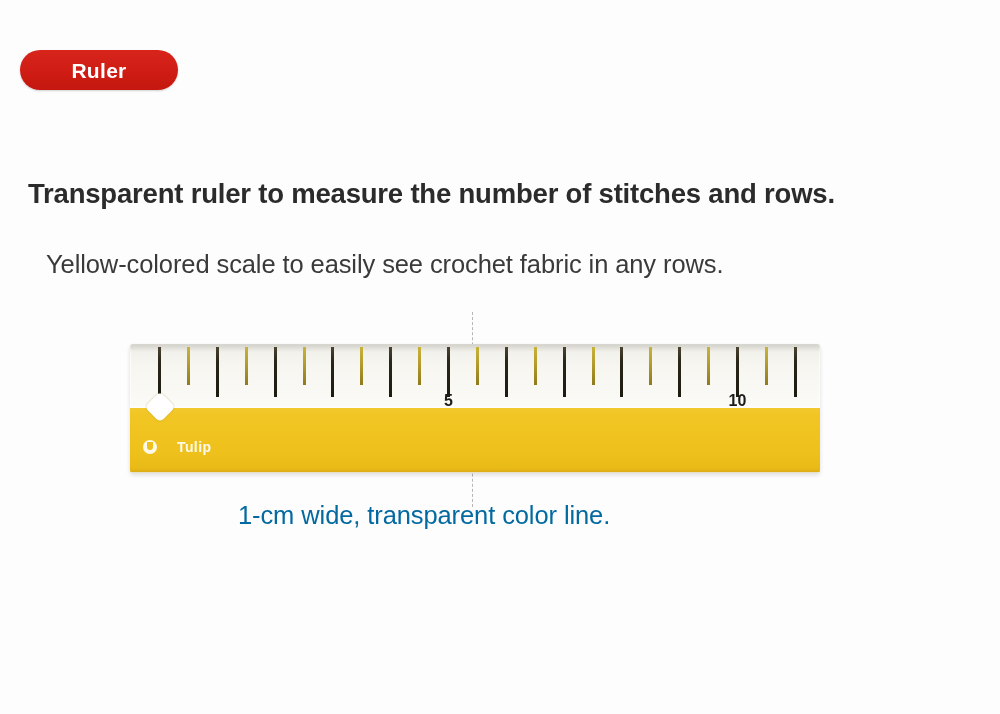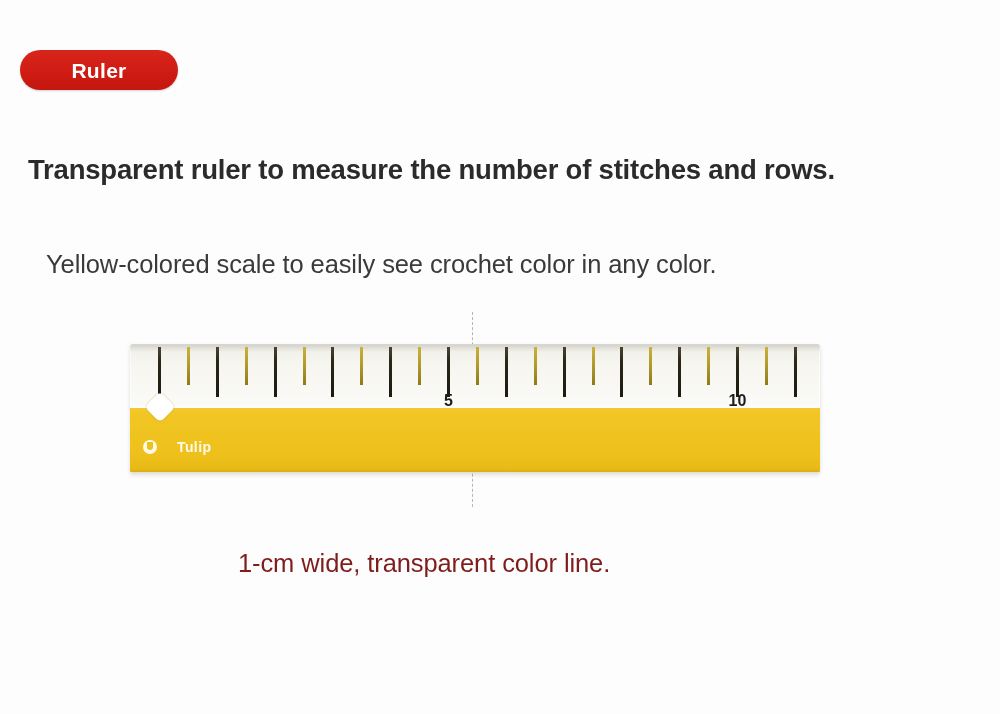--- a/index.html
+++ b/index.html
@@ -37,21 +37,21 @@
     font-size: 21px;
     font-weight: 600;
     letter-spacing: 0.3px;
     line-height: 1;
   }
 
   
   .heading {
     position: absolute;
     left: 28px;
-    top: 154px;
+    top: 178px;
     width: 960px;
     font-size: 27.5px;
     font-weight: bold;
     color: #2b2b2b;
     letter-spacing: -0.2px;
     white-space: nowrap;
   }
   .subheading {
     position: absolute;
     left: 46px;
@@ -59,24 +59,24 @@
     width: 940px;
     font-size: 25.5px;
     font-weight: normal;
     color: #3a3a3a;
     letter-spacing: -0.1px;
     white-space: nowrap;
   }
   .caption {
     position: absolute;
     left: 238px;
-    top: 549px;
+    top: 501px;
     font-size: 25.5px;
     font-weight: normal;
-    color: #7f1d1d;
+    color: #0369a1;
     letter-spacing: -0.1px;
     white-space: nowrap;
   }
 
   
   .guide-line {
     position: absolute;
     left: 472px;
     top: 312px;
     width: 0;
@@ -203,21 +203,21 @@
 </style>
 </head>
 <body>
 
 <div class="badge">
   <span class="badge-label">Ruler</span>
 </div>
 
 <div class="heading">Transparent ruler to measure the number of stitches and rows.</div>
 
-<div class="subheading">Yellow-colored scale to easily see crochet color in any color.</div>
+<div class="subheading">Yellow-colored scale to easily see crochet fabric in any rows.</div>
 
 <div class="guide-line"></div>
 
 <div class="ruler-wrap">
   <div class="ruler-body">
     <div class="ruler-top-shade"></div>
 
     <div id="tick-layer">
         <div class="tick major" style="left: 28px;"></div>
         <div class="tick minor" style="left: 56.9px;"></div>

